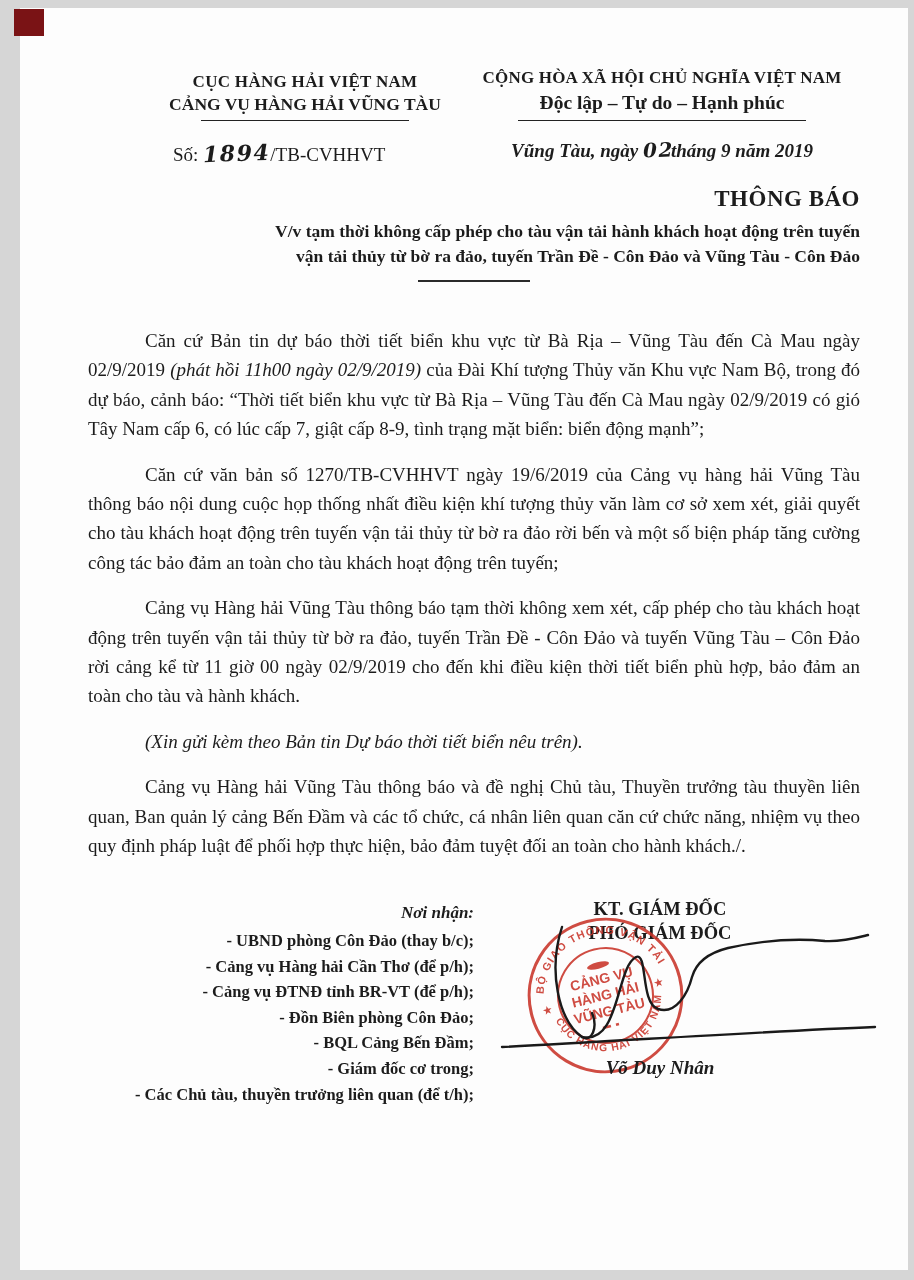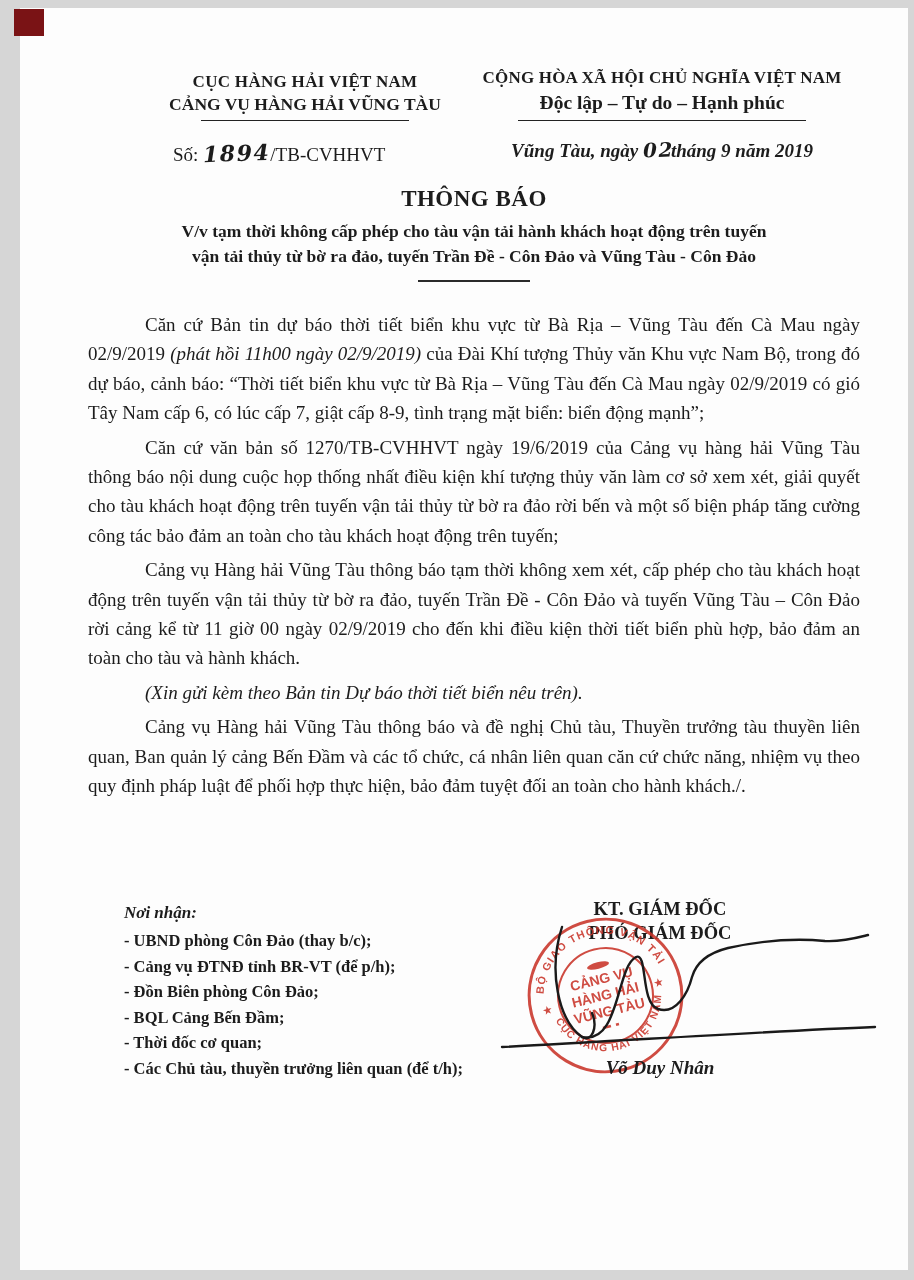--- a/index.html
+++ b/index.html
@@ -27,33 +27,33 @@
   .hdr-right{left:468px;top:68px;width:388px;}
   .hdr-right .l1{font-size:17px;font-weight:700;letter-spacing:.2px;}
   .hdr-right .l2{font-size:19.5px;font-weight:700;margin-top:4px;}
   .hdr-right .rule{width:288px;border-top:1.6px solid #222;margin:6px auto 0;}
   .so-line{left:173px;top:140px;font-size:19px;}
   .hand{font-family:"DejaVu Serif",serif;font-style:italic;font-weight:700;
         font-size:22px;letter-spacing:1.5px;display:inline-block;transform:rotate(-2deg);}
   .date-line{left:468px;top:138px;width:388px;font-size:19px;font-style:italic;font-weight:700;}
   .date-line .hand{font-size:20px;margin-right:-3px;}
   
-  .title-block{left:88px;top:186px;width:772px;}
+  .title-block{left:88px;top:186px;width:772px;text-align:right;}
   .doc-title{font-size:23px;font-weight:700;letter-spacing:.5px;}
   .doc-sub{font-size:17.5px;font-weight:700;line-height:25px;margin-top:7px;}
   .sub-rule{width:112px;border-top:2px solid #2a2a2a;margin:11px auto 0;}
   
   .body-text{left:88px;top:310px;width:772px;}
   .body-text p{
-    margin:0 0 5px 0;font-size:19px;line-height:29.4px;
+    margin:16px 0 5px 0;font-size:19px;line-height:29.4px;
     text-align:justify;text-indent:57px;
   }
   .body-text p.italic{font-style:italic;}
   
-  .recipients{left:124px;top:903px;width:340px;}
+  .recipients{left:134px;top:903px;width:340px;text-align:right;}
   .recipients .head{font-size:17px;font-weight:700;font-style:italic;margin-bottom:5px;}
   .recipients .item{font-size:16.5px;line-height:25.6px;font-weight:600;}
   
   .sig-head{left:470px;top:897px;width:380px;z-index:1;}
   .sig-head .l{font-size:18.5px;font-weight:700;line-height:24px;}
   .sig-name{left:470px;top:1057px;width:380px;font-size:19px;font-weight:700;z-index:4;font-style:italic;}
   .stamp{left:523px;top:913px;width:165px;height:165px;z-index:2;opacity:.88;}
   .signature-svg{left:470px;top:895px;width:420px;height:170px;z-index:3;}
 </style>
 </head>
@@ -95,24 +95,25 @@
   <p><span>Căn cứ Bản tin dự báo thời tiết biển khu vực từ Bà Rịa – Vũng Tàu đến Cà Mau ngày 02/9/2019 </span><i>(phát hồi 11h00 ngày 02/9/2019)</i><span> của Đài Khí tượng Thủy văn Khu vực Nam Bộ, trong đó dự báo, cảnh báo: “Thời tiết biển khu vực từ Bà Rịa – Vũng Tàu đến Cà Mau ngày 02/9/2019 có gió Tây Nam cấp 6, có lúc cấp 7, giật cấp 8-9, tình trạng mặt biển: biển động mạnh”;</span></p>
   <p>Căn cứ văn bản số 1270/TB-CVHHVT ngày 19/6/2019 của Cảng vụ hàng hải Vũng Tàu thông báo nội dung cuộc họp thống nhất điều kiện khí tượng thủy văn làm cơ sở xem xét, giải quyết cho tàu khách hoạt động trên tuyến vận tải thủy từ bờ ra đảo rời bến và một số biện pháp tăng cường công tác bảo đảm an toàn cho tàu khách hoạt động trên tuyến;</p>
   <p>Cảng vụ Hàng hải Vũng Tàu thông báo tạm thời không xem xét, cấp phép cho tàu khách hoạt động trên tuyến vận tải thủy từ bờ ra đảo, tuyến Trần Đề - Côn Đảo và tuyến Vũng Tàu – Côn Đảo rời cảng kể từ 11 giờ 00 ngày 02/9/2019 cho đến khi điều kiện thời tiết biển phù hợp, bảo đảm an toàn cho tàu và hành khách.</p>
   <p class="italic">(Xin gửi kèm theo Bản tin Dự báo thời tiết biển nêu trên).</p>
   <p>Cảng vụ Hàng hải Vũng Tàu thông báo và đề nghị Chủ tàu, Thuyền trưởng tàu thuyền liên quan, Ban quản lý cảng Bến Đầm và các tổ chức, cá nhân liên quan căn cứ chức năng, nhiệm vụ theo quy định pháp luật để phối hợp thực hiện, bảo đảm tuyệt đối an toàn cho hành khách./.</p>
 </div>
 
 <div class="abs recipients">
   <div class="head">Nơi nhận:</div>
   <div class="item">- UBND phòng Côn Đảo (thay b/c);</div>
+  <div class="item">- Cảng vụ Hàng hải Cần Thơ (để p/h);</div>
   <div class="item">- Cảng vụ ĐTNĐ tỉnh BR-VT (để p/h);</div>
   <div class="item">- Đồn Biên phòng Côn Đảo;</div>
   <div class="item">- BQL Cảng Bến Đầm;</div>
-  <div class="item">- Thời đốc cơ quan;</div>
+  <div class="item">- Giám đốc cơ trong;</div>
   <div class="item">- Các Chủ tàu, thuyền trưởng liên quan (để t/h);</div>
 </div>
 
 <div class="abs sig-head center">
   <div class="l">KT. GIÁM ĐỐC</div>
   <div class="l">PHÓ GIÁM ĐỐC</div>
 </div>
 
 <svg class="abs stamp" viewBox="0 0 160 160">
   <g transform="rotate(-14 80 80)" fill="none" stroke="#c93429">

